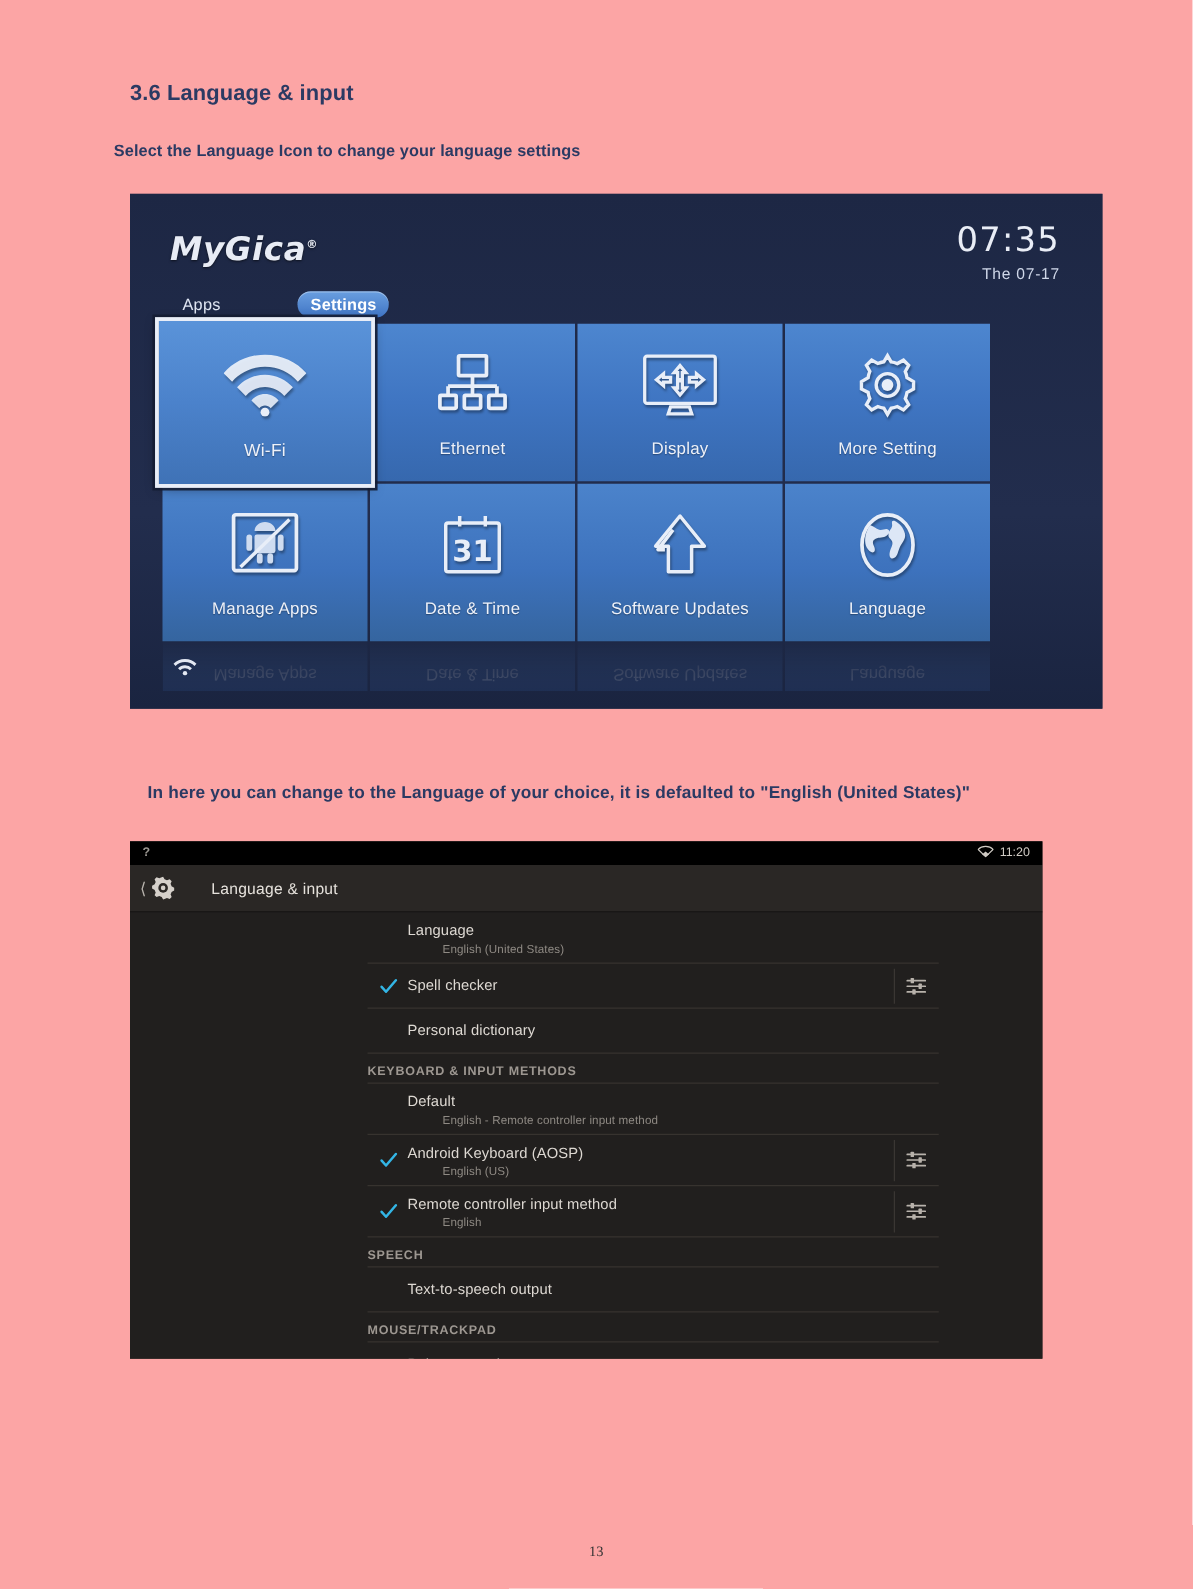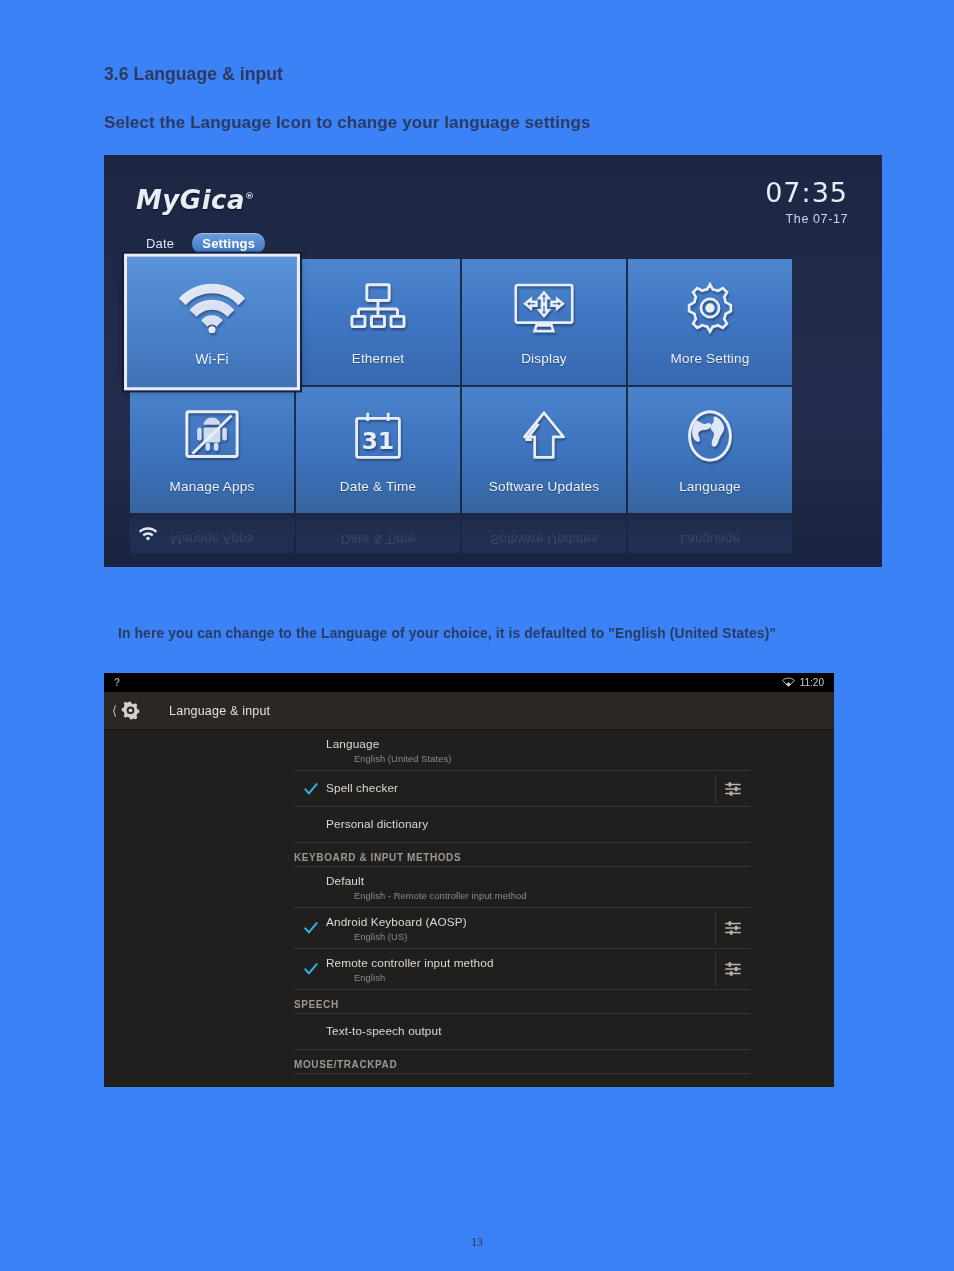--- a/index.html
+++ b/index.html
@@ -11,38 +11,38 @@
     width: 954px;
     height: 1271px;
     position: relative;
     font-family: "Liberation Sans", sans-serif;
     overflow: hidden;
   }
 
   .page {
     position: absolute;
     inset: 0;
-    background: #3b82f6;
+    background: #fca5a5;
   }
 
   
   .doc-heading {
     position: absolute;
     left: 104px;
     top: 64px;
     font-size: 17.5px;
     font-weight: bold;
     color: #2b3a63;
     letter-spacing: 0.1px;
   }
   .doc-subheading {
     position: absolute;
-    left: 104px;
+    left: 91px;
     top: 113px;
-    font-size: 17px;
+    font-size: 13px;
     font-weight: bold;
     color: #2b3a63;
     letter-spacing: 0.1px;
   }
   .doc-paragraph {
     position: absolute;
     left: 118px;
     top: 621px;
     width: 732px;
     font-size: 13.8px;
@@ -130,20 +130,21 @@
     color: #dfe5f2;
     padding: 3px 10px;
     border-radius: 11px;
     letter-spacing: 0.2px;
   }
   .tab.active {
     background: linear-gradient(180deg, #6a9fe0 0%, #3f74c4 100%);
     color: #ffffff;
     box-shadow: inset 0 1px 0 rgba(255,255,255,.35);
     font-weight: bold;
+    margin-left: 44px;
   }
 
   .grid {
     position: absolute;
     left: 26px;
     top: 104px;
     width: 678px;
     display: grid;
     grid-template-columns: repeat(4, 164px);
     grid-template-rows: 126px 126px;
@@ -372,21 +373,21 @@
     <div class="shot1-inner">
 
       <div class="brand"><span>MyGica</span><sup>®</sup></div>
 
       <div class="clock">
         <div class="clock-time">07:35</div>
         <div class="clock-date">The  07-17</div>
       </div>
 
       <div class="tabs">
-        <div class="tab">Date</div>
+        <div class="tab">Apps</div>
         <div class="tab active">Settings</div>
       </div>
 
       <div class="grid">
 
         <div class="tile selected">
           <div class="tile-icon">
             <svg viewBox="0 0 64 50" width="64" height="50" aria-hidden="true">
               <g fill="#e8eef8">
                 <path d="M32 2C19 2 7.5 7.6 0 16.3l6.6 6.6C12.6 15.9 21.8 11.3 32 11.3s19.4 4.6 25.4 11.6L64 16.3C56.5 7.6 45 2 32 2z" opacity="0.95"></path>

